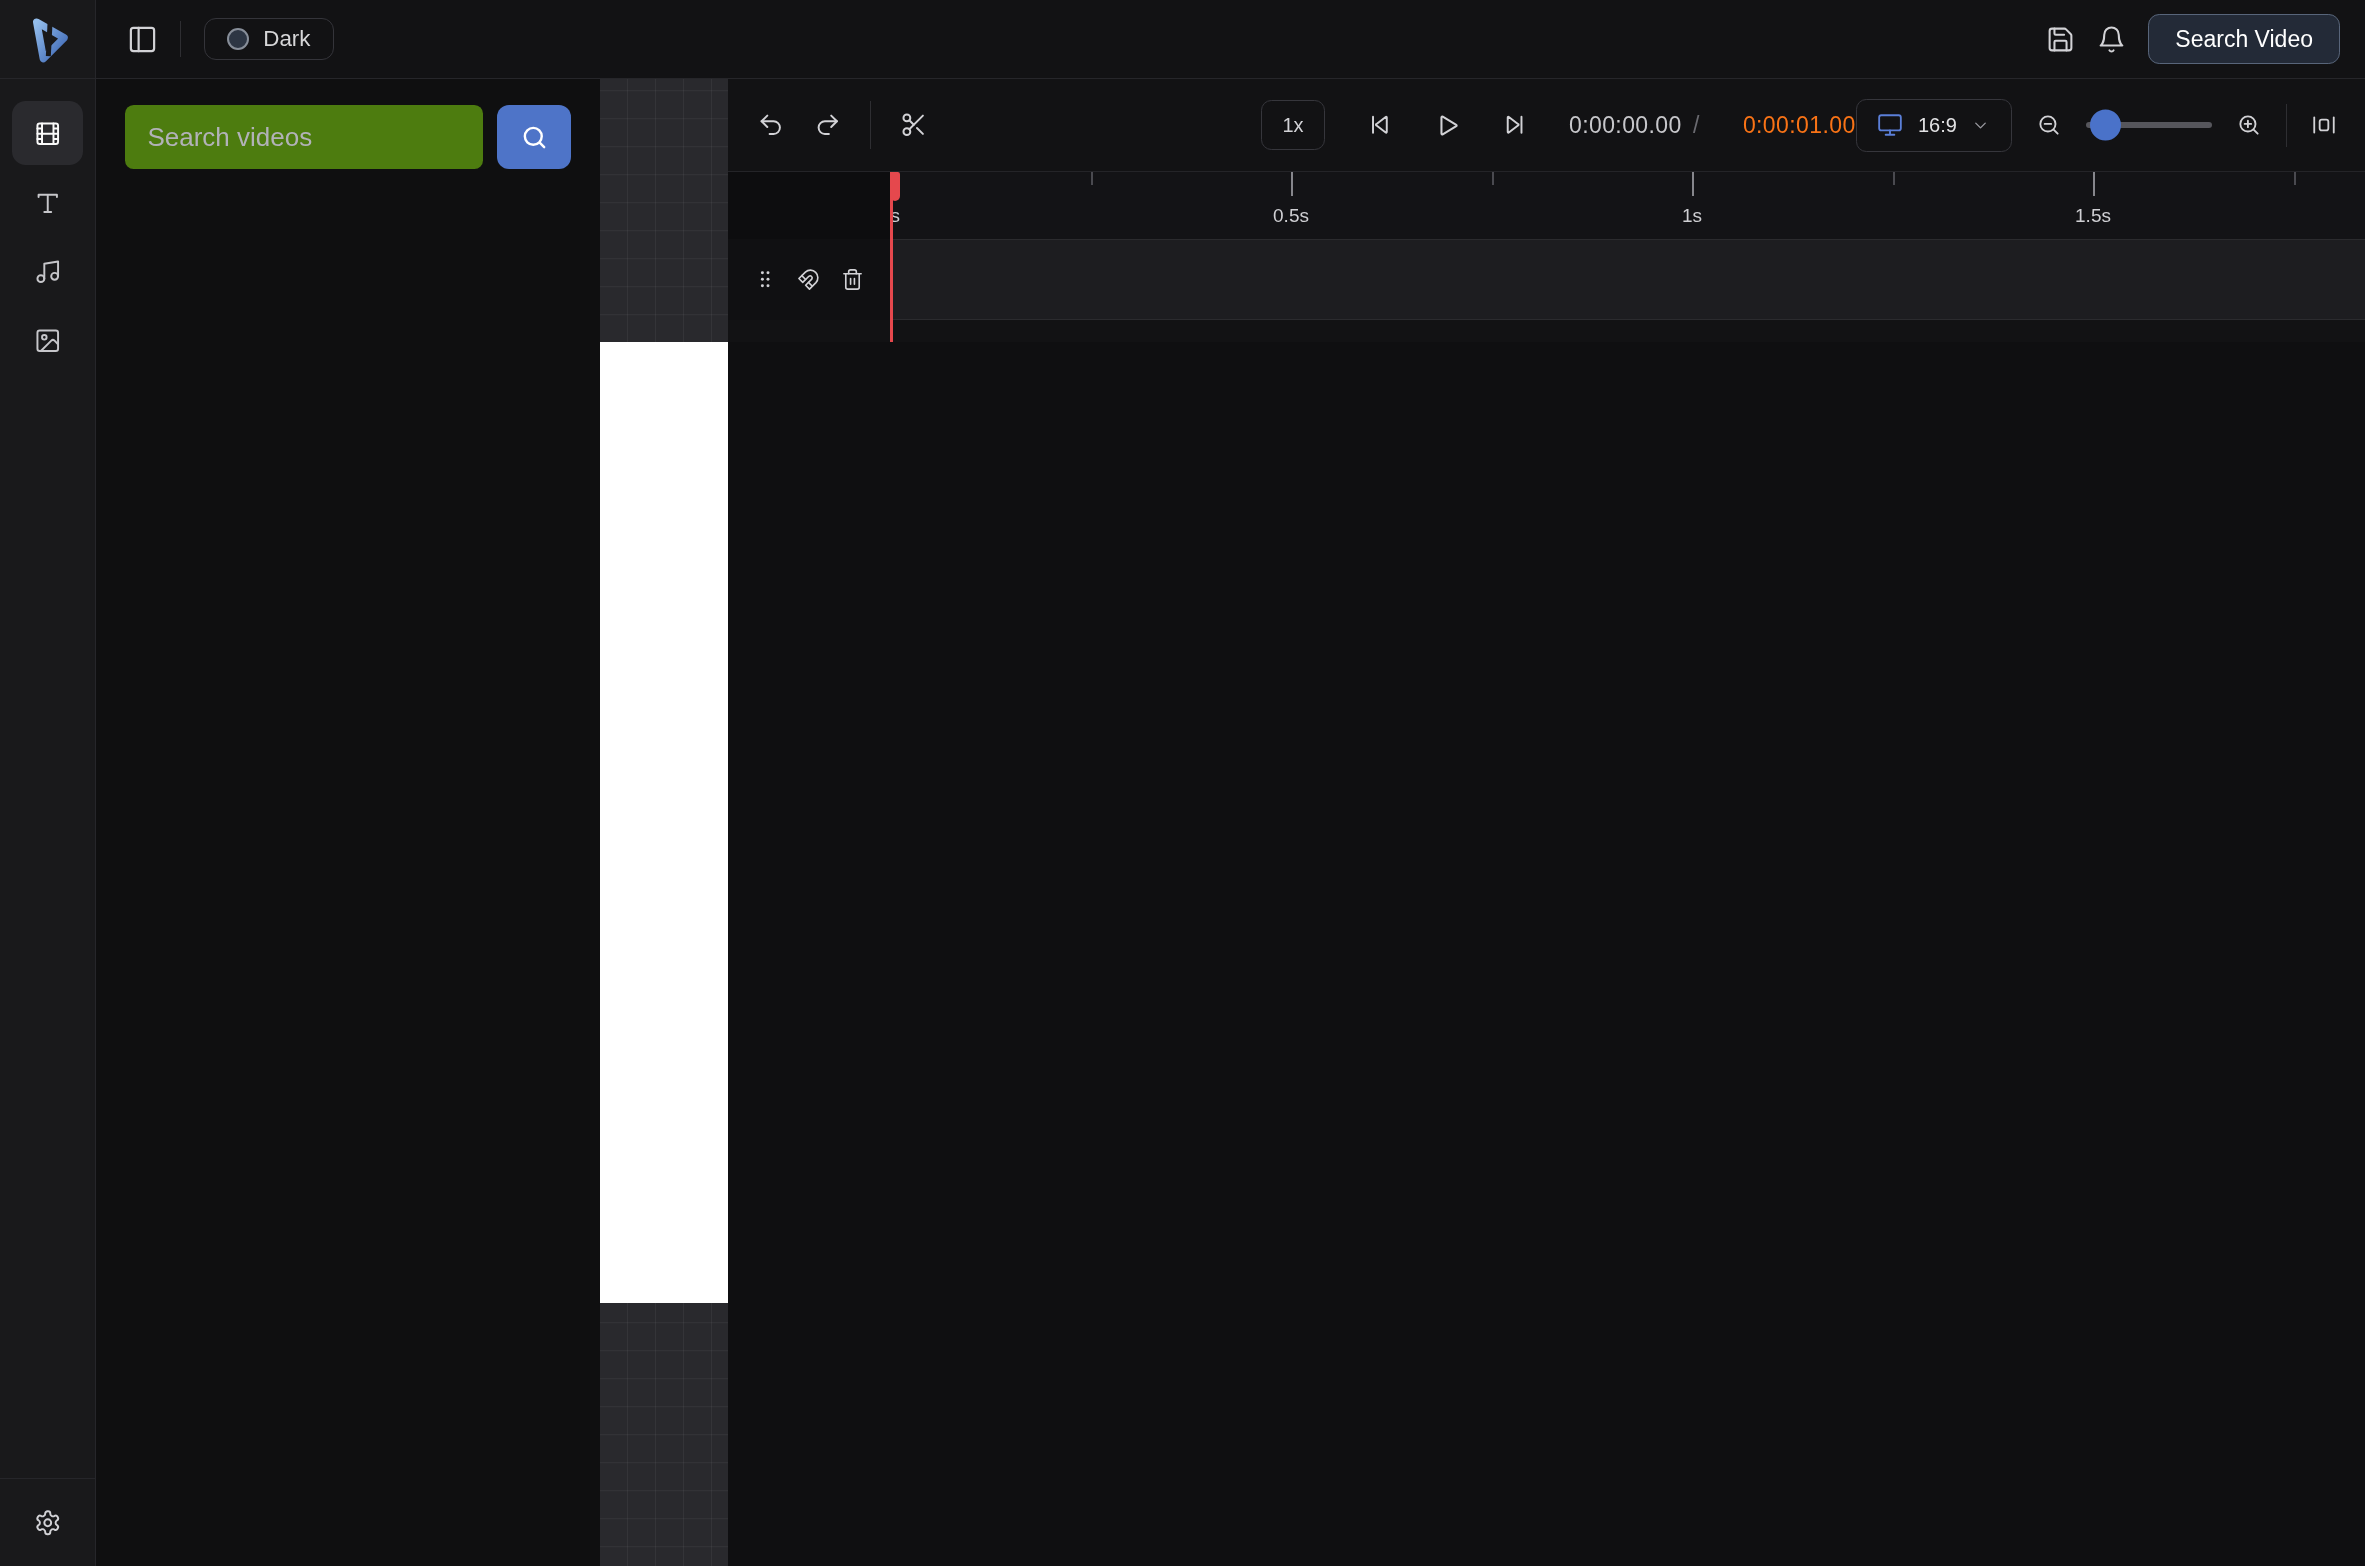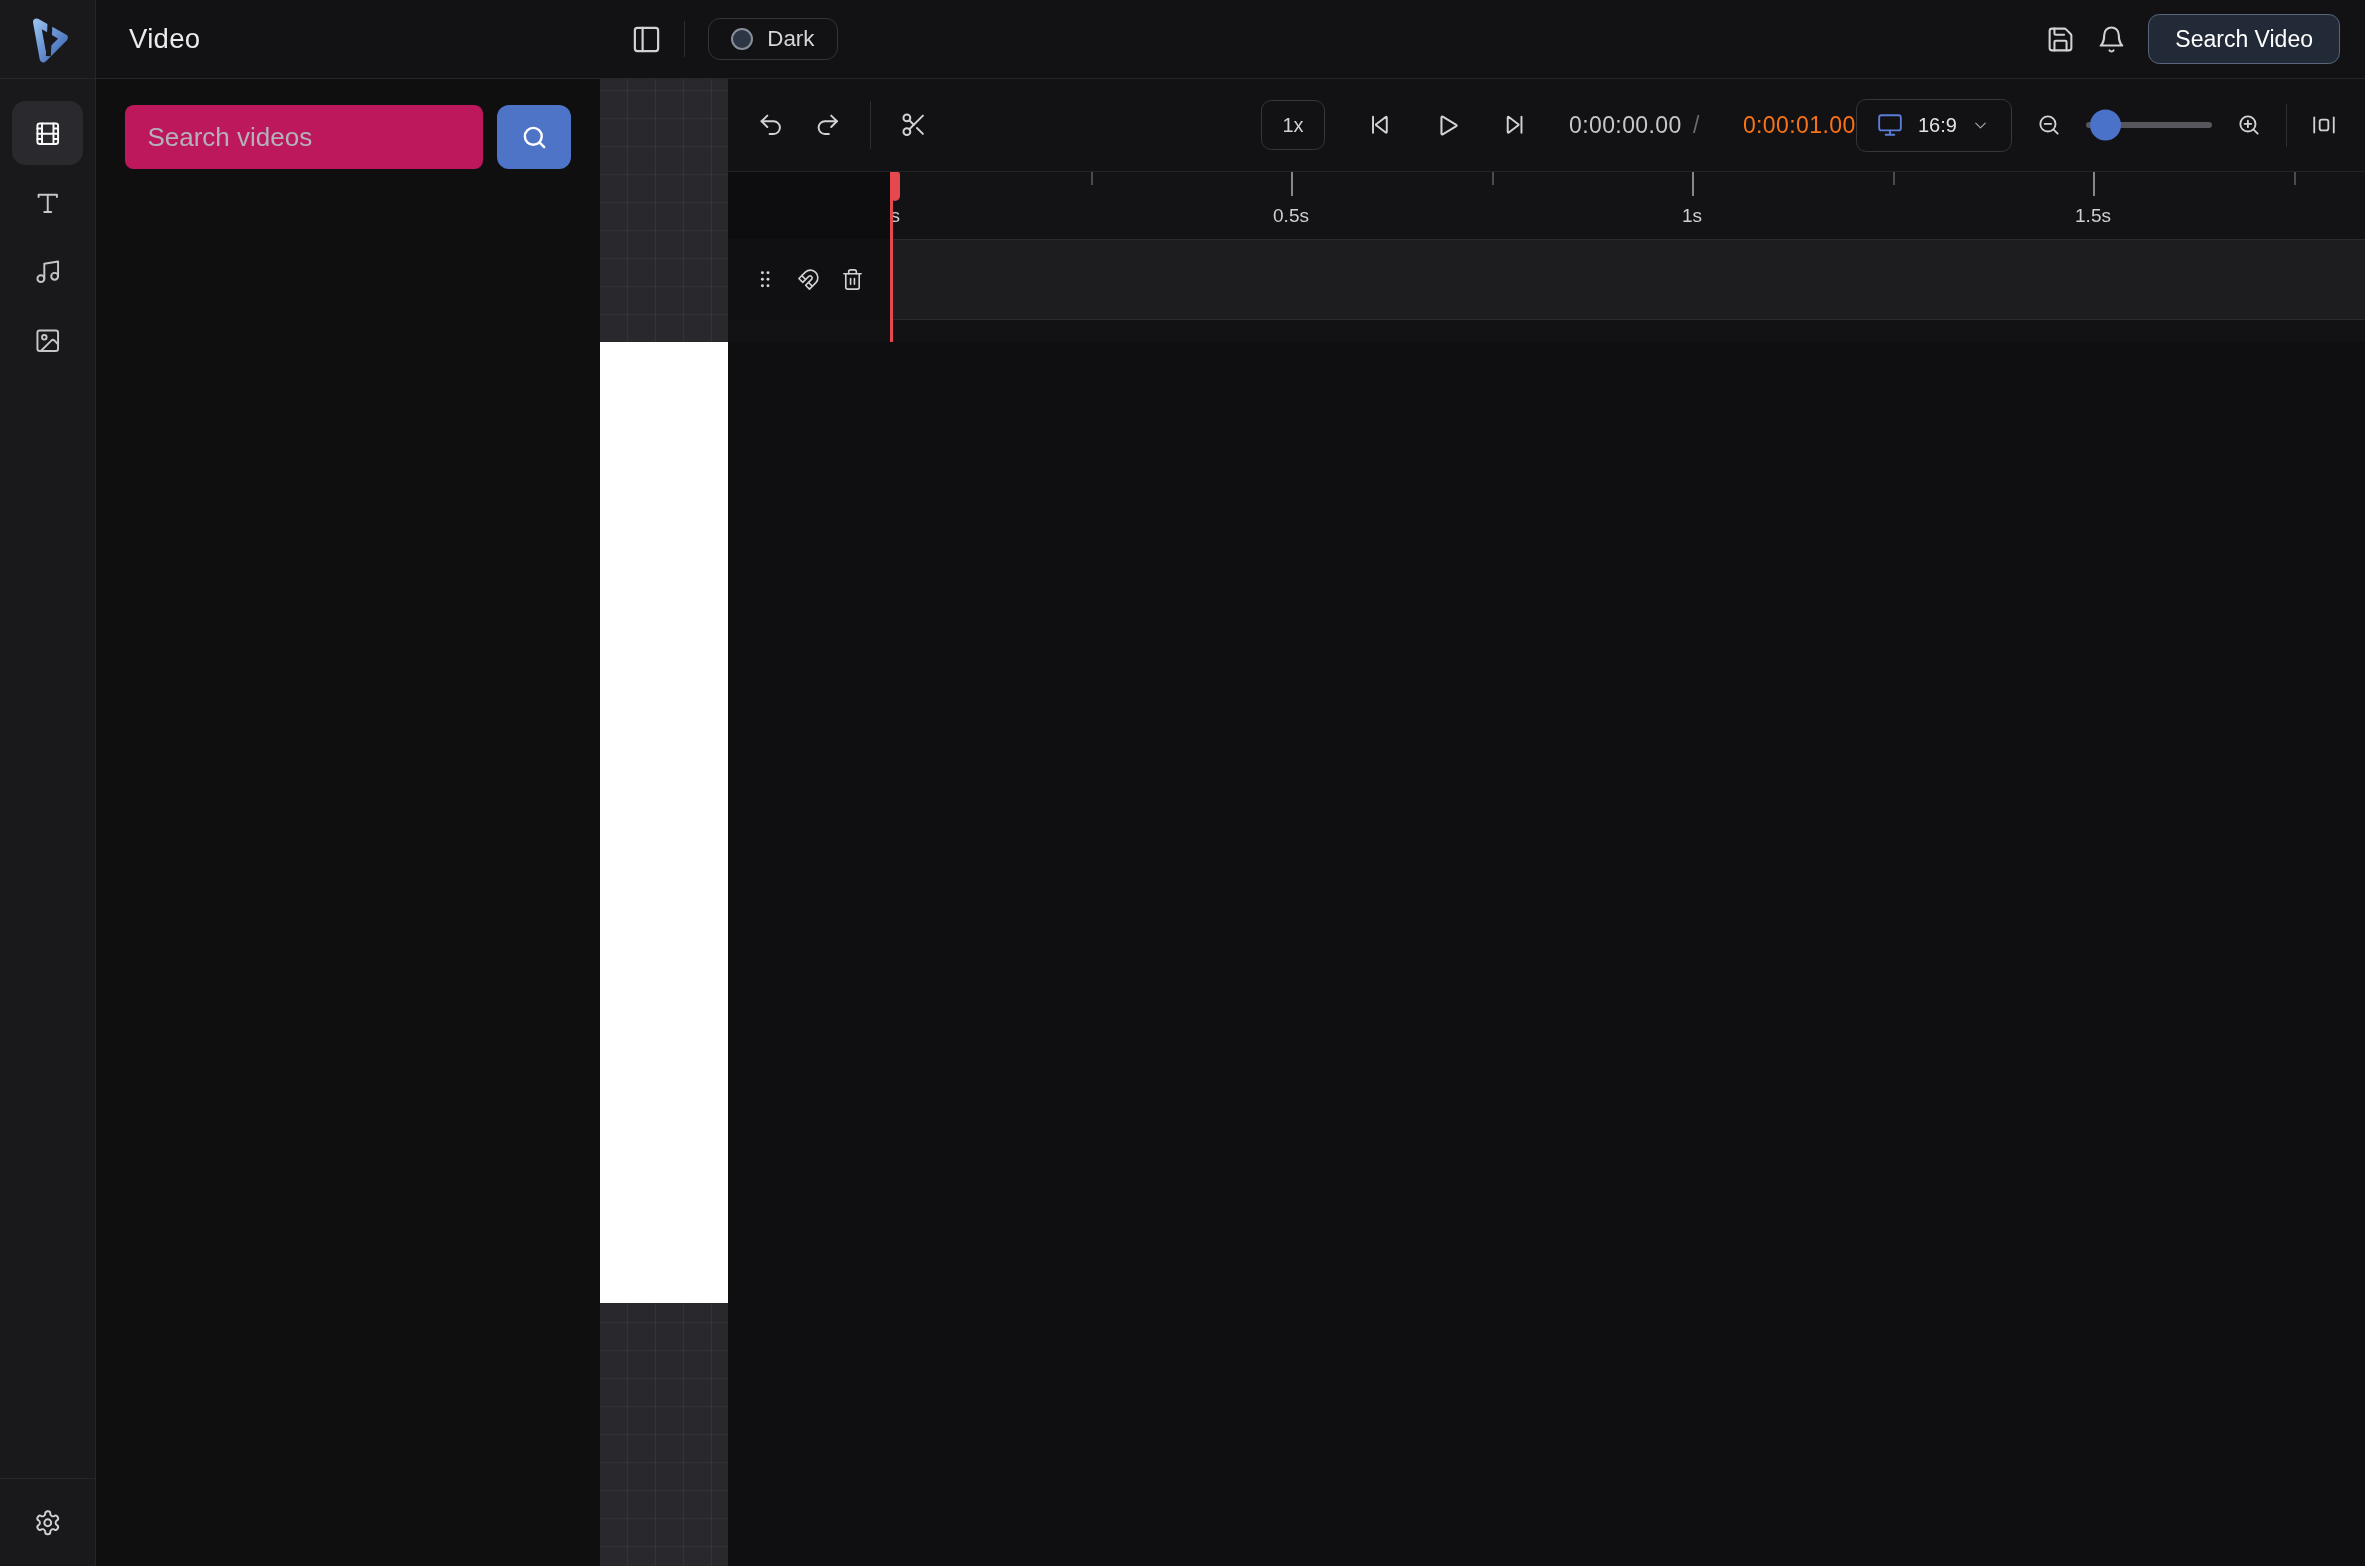--- a/index.html
+++ b/index.html
@@ -25,21 +25,21 @@
   
   .body-row { display:flex; height:1487px; }
 
   .rail { width:96px; flex:none; background:#19191b; border-right:0.9px solid #26262a; display:flex; flex-direction:column; align-items:center; padding-top:22.4px; }
   .rail-item { width:71px; height:64px; margin-bottom:5.2px; border-radius:13.8px; display:flex; align-items:center; justify-content:center; color:#c6c6ca; background:transparent; border:none; cursor:pointer; }
   .rail-item.active { background:#2a2a2e; color:#fafafa; }
   .rail-footer { margin-top:auto; width:96px; height:88px; border-top:0.9px solid #26262a; display:flex; align-items:center; justify-content:center; }
 
   .panel { width:504px; flex:none; background:#0f0f10; padding:26px 29px 0; display:flex; flex-direction:column; }
   .search-row { display:flex; gap:13.8px; }
-  .search-input { flex:1; height:64px; background:#be185d; border:none; border-radius:8.6px; padding:0 22.4px; font-size:26px; color:#e8e8ea; font-family:inherit; outline:none; min-width:0; }
+  .search-input { flex:1; height:64px; background:#4d7c0f; border:none; border-radius:8.6px; padding:0 22.4px; font-size:26px; color:#e8e8ea; font-family:inherit; outline:none; min-width:0; }
   .search-input::placeholder { color:#b2b2b8; }
   .search-btn { width:74px; height:64px; flex:none; background:#4e74c8; border:none; border-radius:12px; color:#fff; display:flex; align-items:center; justify-content:center; cursor:pointer; }
   .empty-state { margin-top:83px; display:flex; flex-direction:column; align-items:center; text-align:center; }
   .empty-icon { color:#c9c9cd; }
   .empty-title { margin:22.4px 0 0; font-size:25px; font-weight:400; color:#d8d8da; }
   .empty-sub { margin:13px 0 0; font-size:20.7px; color:#9b9ba1; }
 
   .stage { flex:1; min-width:0; display:flex; flex-direction:row; }
   .workspace { flex:1; background-color:#29292d;
     background-image:linear-gradient(rgba(255,255,255,.05) 0.9px, transparent 0.9px),
@@ -92,23 +92,20 @@
           <linearGradient id="lg" x1="0" y1="0" x2="1" y2="1">
             <stop offset="0" stop-color="#93bdec"></stop>
               <stop offset="1" stop-color="#3c66b4"></stop>
           </linearGradient>
         </defs>
         <path d="M19 11 52 30 27 55 Z" fill="none" stroke="url(#lg)" stroke-width="9" stroke-linejoin="round"></path>
         <path d="M35 13 33 52" stroke="#19191b" stroke-width="6" fill="none"></path>
       </svg>
     </div>
 
-    <div class="header-title-seg">
-      <span class="page-title">Video</span>
-    </div>
 
     <div class="header-stage-seg">
       <button class="icon-btn">
         <svg class="ic" width="31" height="31" viewBox="0 0 24 24">
           <rect x="3" y="3" width="18" height="18" rx="2"></rect>
             <path d="M9 3v18"></path>
         </svg>
       </button>
       <div class="vdiv"></div>
       <button class="theme-btn">

